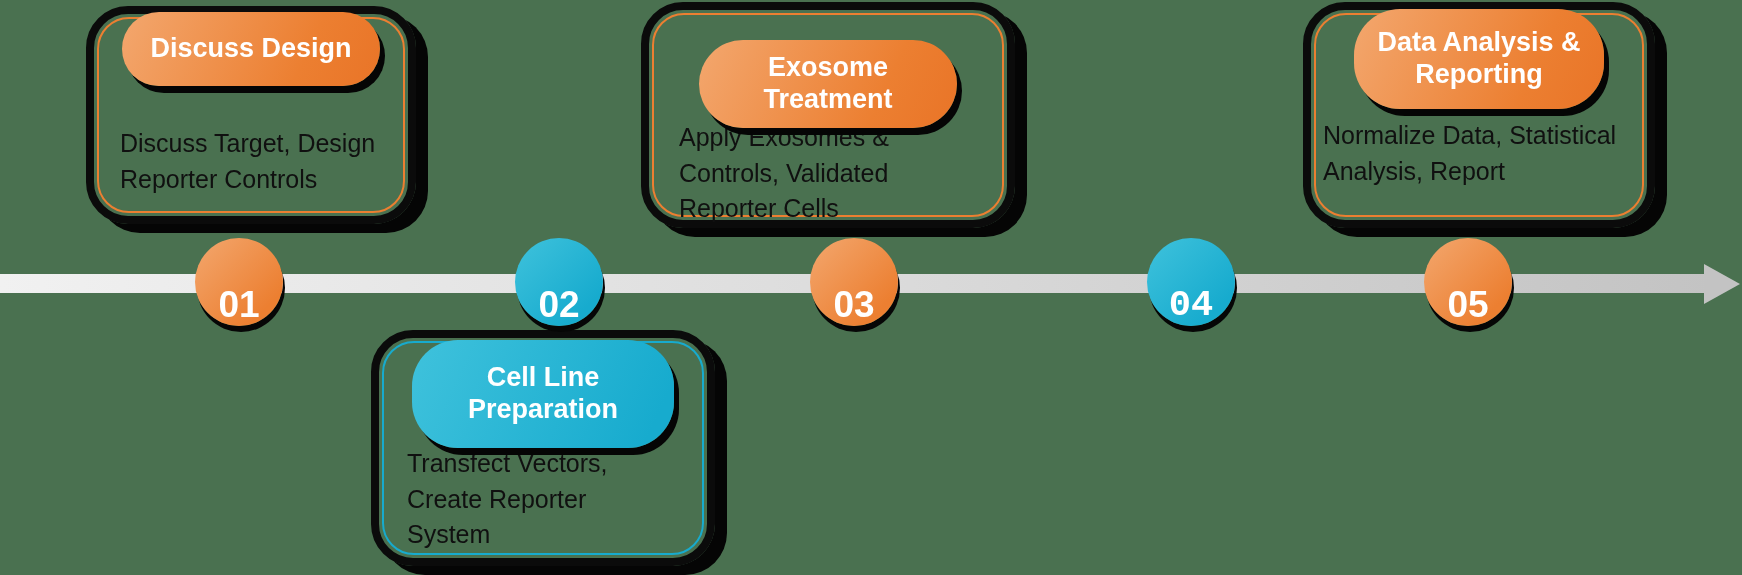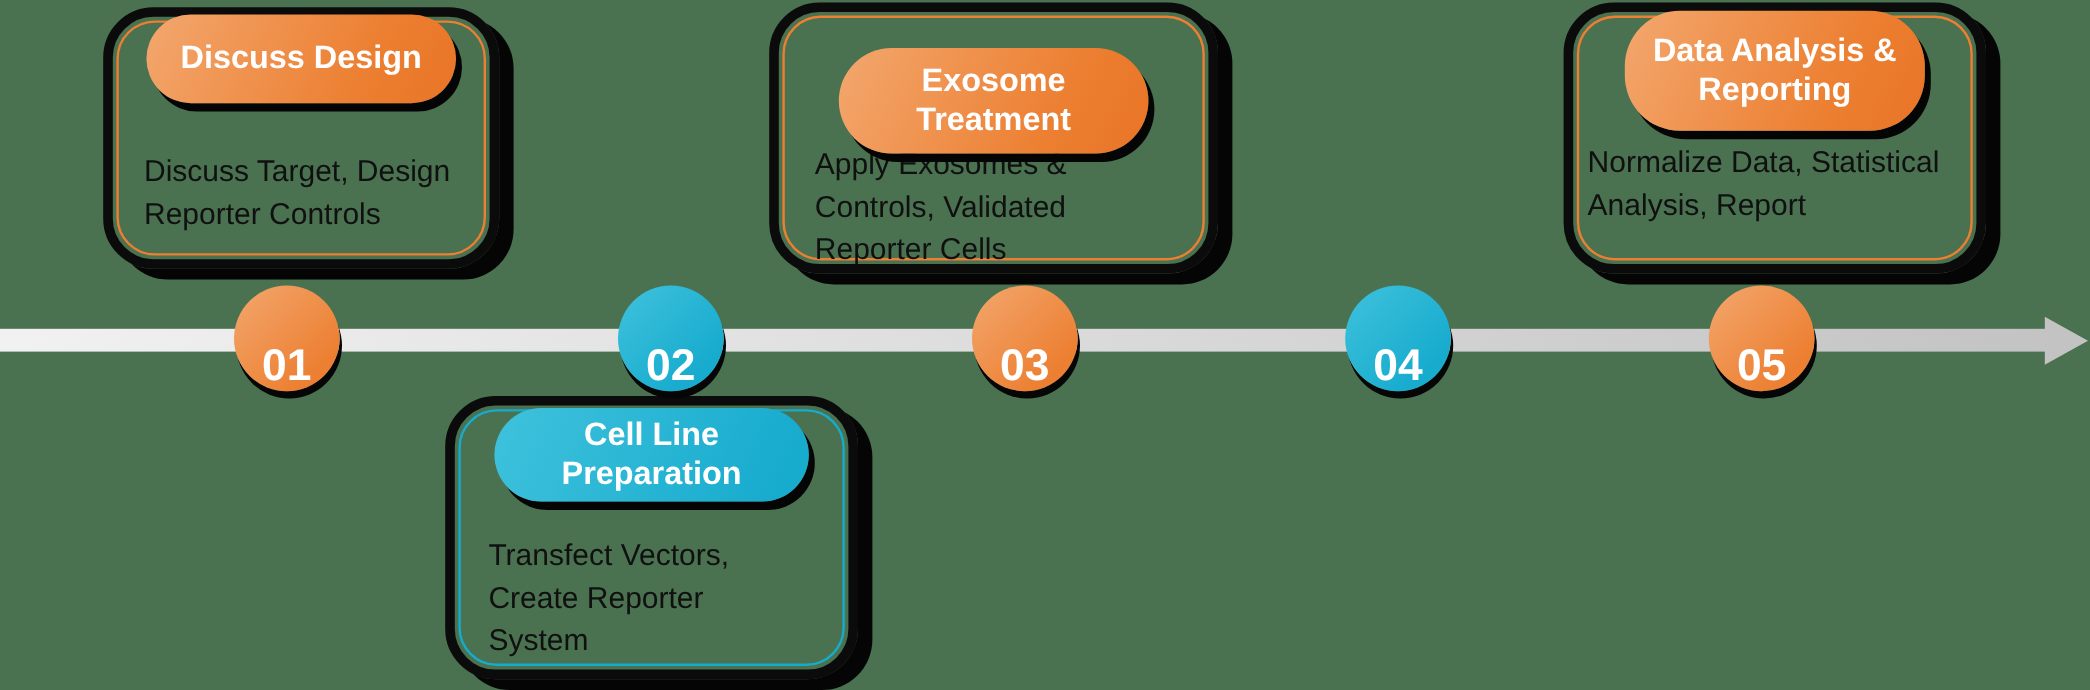--- a/index.html
+++ b/index.html
@@ -44,21 +44,21 @@
     position:absolute;top:238px;
     width:88px;height:88px;border-radius:50%;
     display:flex;align-items:flex-end;justify-content:center;
     color:var(--white);font-size:37px;font-weight:bold;
     box-shadow:2px 6px 0 #060606;
     z-index:3;
   }
   .node--orange{background:linear-gradient(135deg,var(--orange-a) 0%,var(--orange-b) 80%);}
   .node--cyan{background:linear-gradient(135deg,var(--cyan-a) 0%,var(--cyan-b) 80%);}
   .node-01{left:195px;} .node-02{left:515px;} .node-03{left:810px;}
-  .node-04{left:1121px;} .node-05{left:1424px;}
+  .node-04{left:1147px;font-family:Liberation Mono, monospace;} .node-05{left:1424px;}
   
   .card{
     position:absolute;
     border:8px solid var(--ink);
     border-radius:42px;
     box-shadow:12px 9px 0 #050505;
     z-index:2;
   }
   .card-accent{
     position:absolute;inset:3px;
@@ -81,21 +81,21 @@
   .card--cyan .badge{background:linear-gradient(115deg,var(--cyan-a) 0%,var(--cyan-b) 90%);}
   .desc{
     position:absolute;
     font-size:25px;line-height:1.42;color:var(--text);
   }
   
   .card-1{left:86px;top:6px;width:330px;height:218px;}
   .card-1 .badge{top:-2px;width:258px;height:74px;}
   .card-1 .desc{left:26px;top:112px;width:276px;}
   .card-2{left:371px;top:330px;width:344px;height:236px;}
-  .card-2 .badge{top:2px;width:262px;height:78px;}
+  .card-2 .badge{top:2px;width:262px;height:108px;}
   .card-2 .desc{left:28px;top:108px;width:252px;}
   .card-3{left:641px;top:2px;width:374px;height:226px;}
   .card-3 .badge{top:-2px;width:258px;height:88px;margin-top:32px;}
   .card-3 .desc{left:30px;top:110px;width:292px;}
   .card-4{left:988px;top:330px;width:344px;height:236px;}
   .card-4 .badge{top:4px;width:248px;height:86px;}
   .card-4 .desc{left:28px;top:122px;width:288px;}
   .card-5{left:1303px;top:2px;width:352px;height:226px;}
   .card-5 .badge{top:-1px;width:250px;height:100px;}
   .card-5 .desc{left:12px;top:108px;width:296px;}

